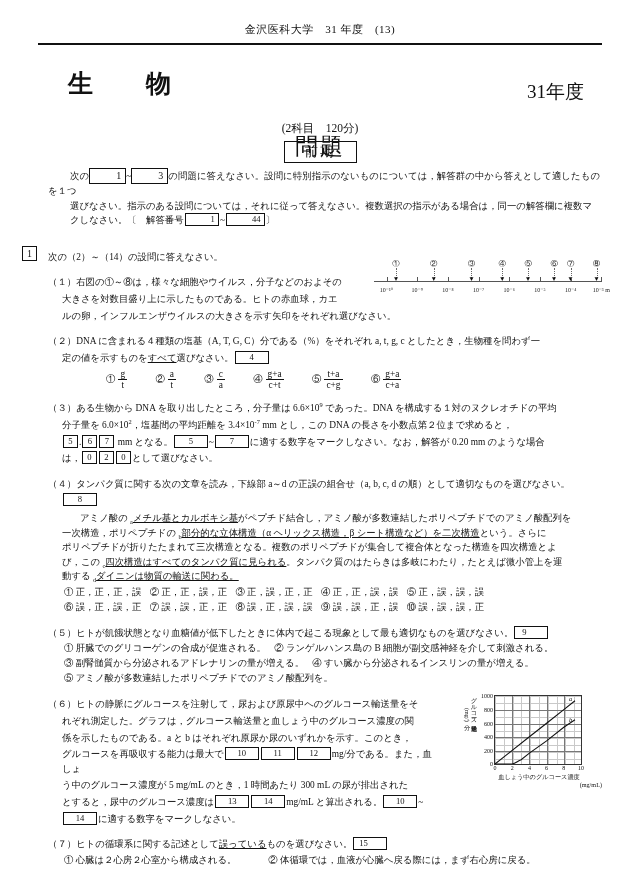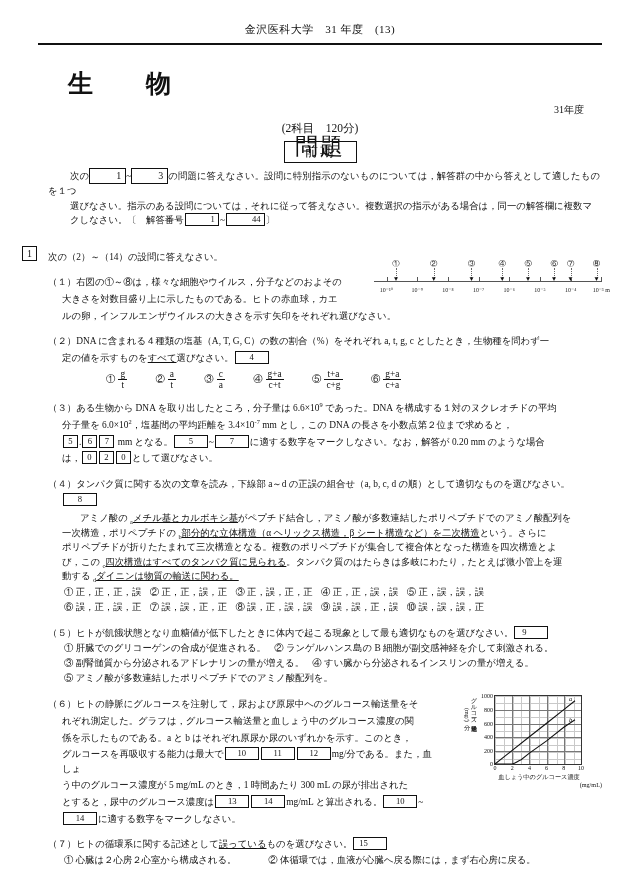--- a/index.html
+++ b/index.html
@@ -56,22 +56,22 @@
     right: 0;
     top: 42px;
     text-align: center;
     font-size: 23px;
     letter-spacing: 2px;
     margin-top: 44px;
   }
   .nendo {
     position: absolute;
     right: 56px;
-    top: 58px;
-    font-size: 10px;
+    top: 34px;
+    font-size: 19px;
   }
   .kamoku {
     position: absolute;
     left: 0; right: 0;
     top: 76px;
     text-align: center;
     font-size: 11.5px;
   }
   .zenki-wrap {
     position: absolute;
@@ -414,21 +414,21 @@
 
       <div class="para q-body">
         <span>（１）</span><span>右図の①～⑧は，様々な細胞やウイルス，分子などのおよその</span>
       </div>
       <div class="para sub">大きさを対数目盛り上に示したものである。ヒトの赤血球，カエ</div>
       <div class="para sub">ルの卵，インフルエンザウイルスの大きさを示す矢印をそれぞれ選びなさい。</div>
     </div>
 
     <div class="q">
       <div class="para q-body">
-        <span>（２）</span><span>DNA に含まれる４種類の塩基（A, T, G, C）の数の割合（%）をそれぞれ a, t, g, c としたとき，生物種を問わず一</span>
+        <span>（２）</span><span>DNA に含まれる４種類の塩基（A, T, G, C）分である（%）をそれぞれ a, t, g, c としたとき，生物種を問わず一</span>
       </div>
       <div class="para sub">
         <span>定の値を示すものを</span><span class="u">すべて</span><span>選びなさい。</span><span class="bx bx-wide">4</span>
       </div>
       <div class="frow">
         <span class="fitem"><span class="cn">①</span><span class="frac"><span class="num">g</span><span class="den">t</span></span></span>
         <span class="fitem"><span class="cn">②</span><span class="frac"><span class="num">a</span><span class="den">t</span></span></span>
         <span class="fitem"><span class="cn">③</span><span class="frac"><span class="num">c</span><span class="den">a</span></span></span>
         <span class="fitem"><span class="cn">④</span><span class="frac"><span class="num">g+a</span><span class="den">c+t</span></span></span>
         <span class="fitem"><span class="cn">⑤</span><span class="frac"><span class="num">t+a</span><span class="den">c+g</span></span></span>

